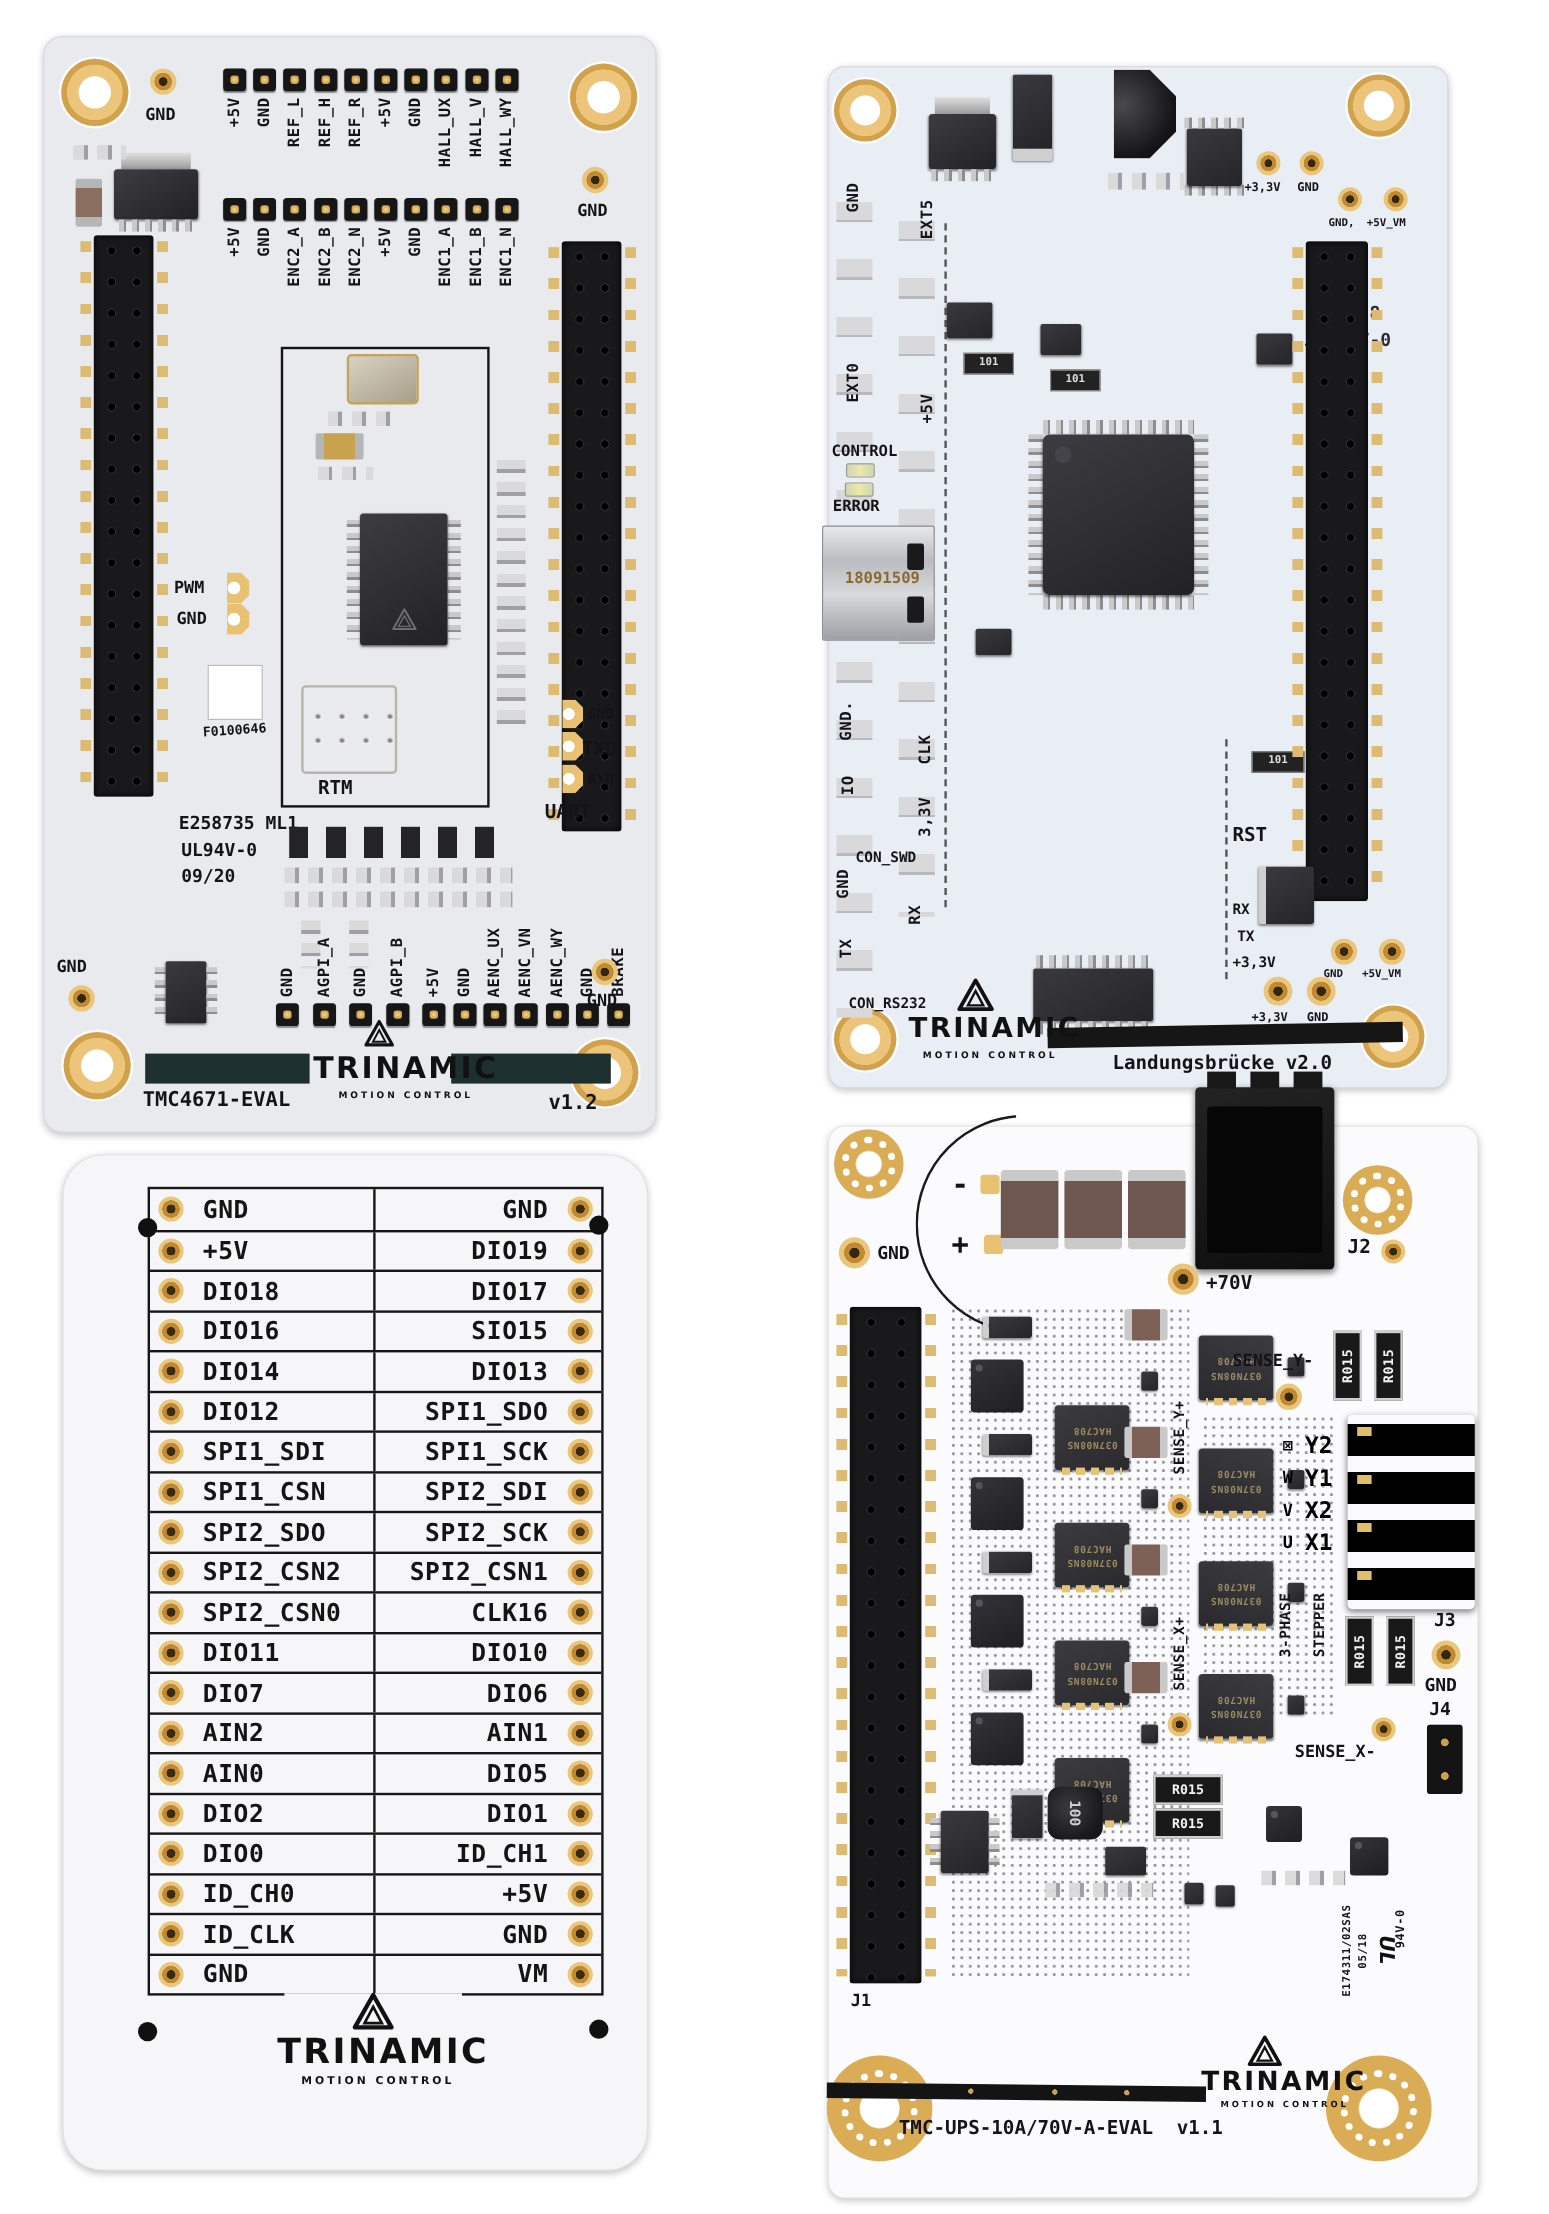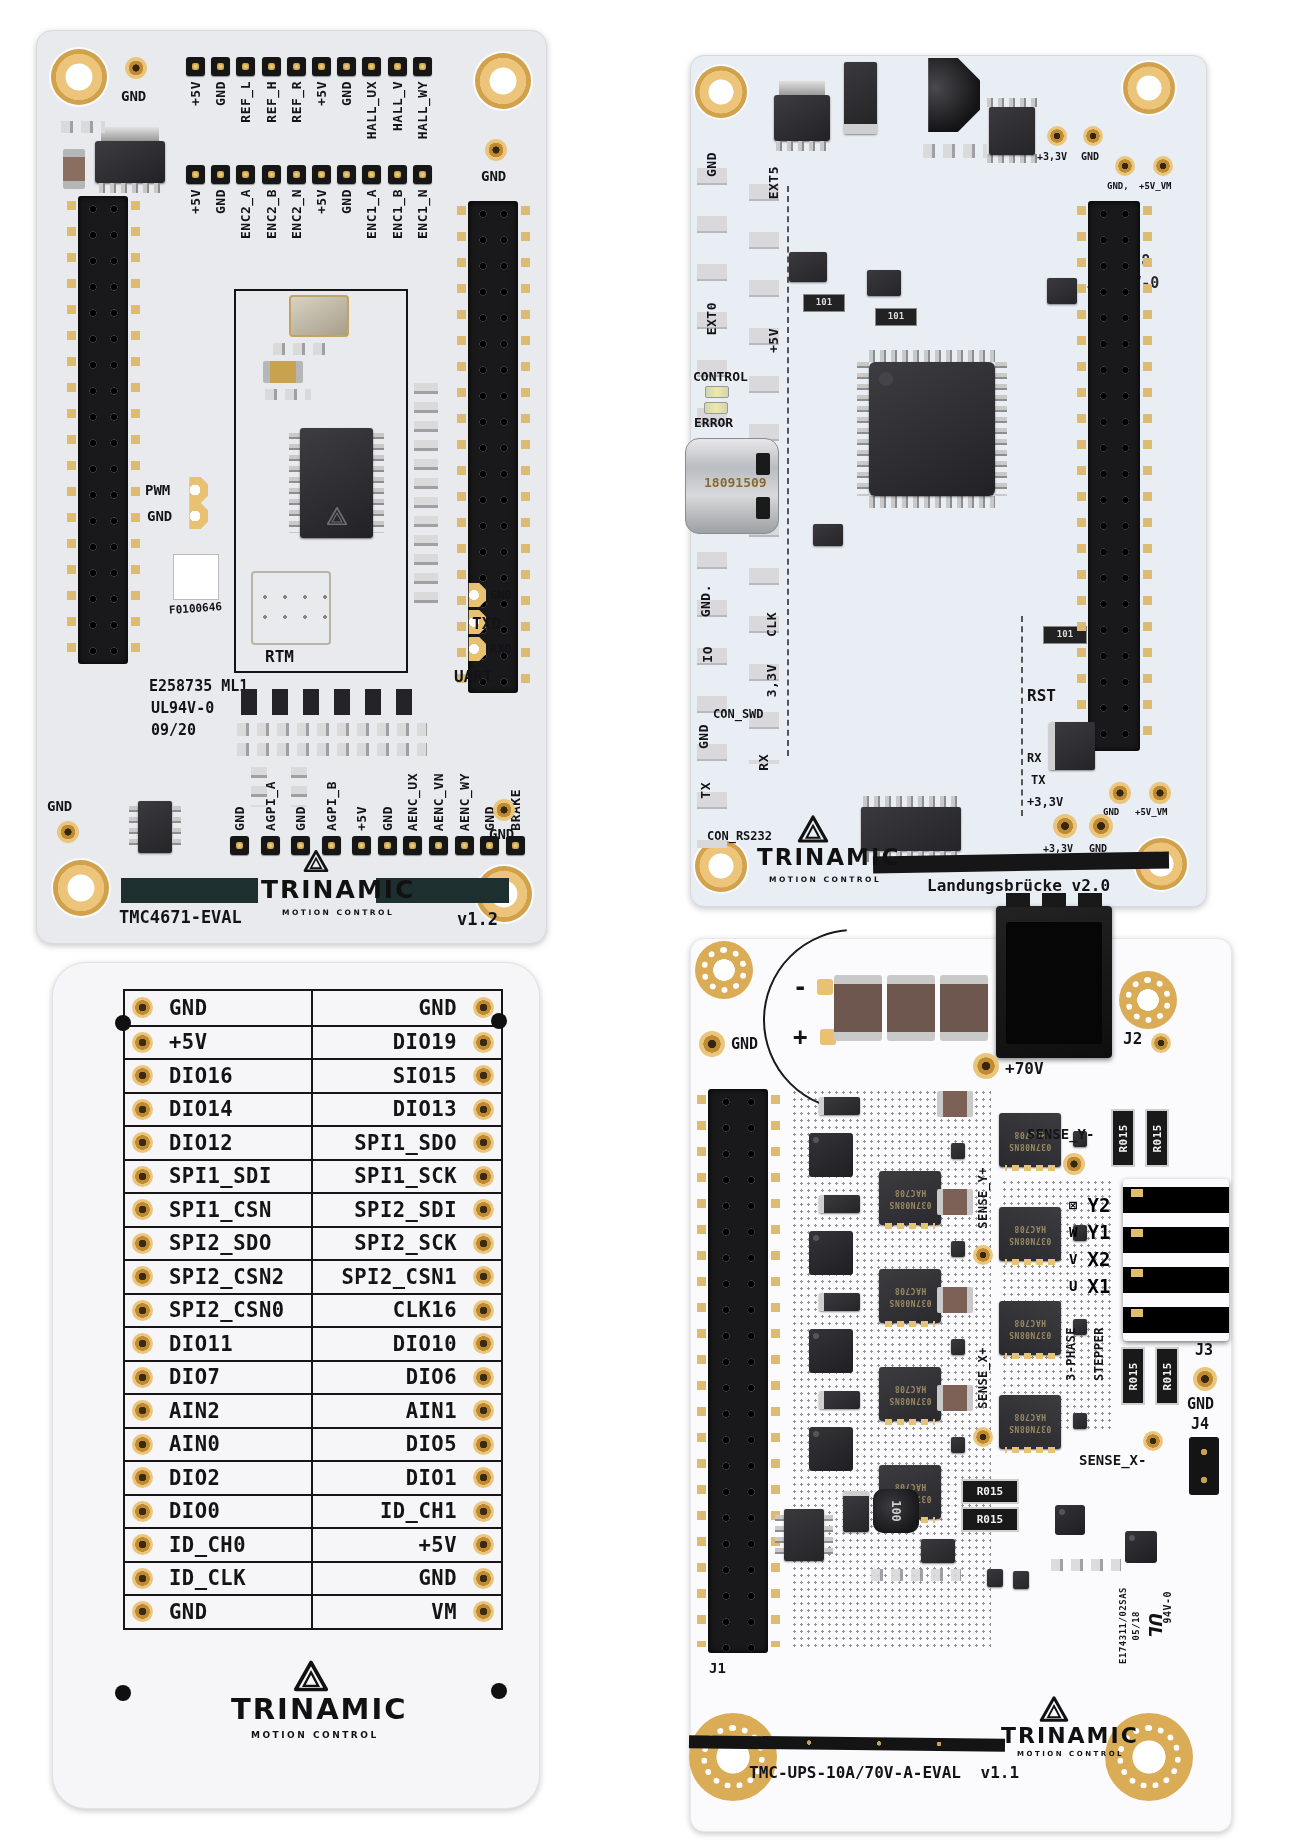--- a/index.html
+++ b/index.html
@@ -64,21 +64,21 @@
   .pm-cell{width:50%;display:flex;align-items:center;position:relative;box-sizing:border-box}
   .pm-row:nth-child(-n+20) .pm-left{border-right:2px solid #161616}
   .pm-lbl{font:bold 20.5px "DejaVu Sans Mono",monospace;color:#141414;letter-spacing:.5px}
   .pm-left .pm-lbl{margin-left:44px}
   .pm-right{justify-content:flex-end}
   .pm-right .pm-lbl{margin-right:44px}
   .pm-pad{position:absolute;top:50%;width:21px;height:21px;margin-top:-10.5px;border-radius:50%;
           background:radial-gradient(circle,#3a2b10 0 24%,#c08a33 26% 48%,#eac67d 50% 80%,#a97a2e 82% 100%)}
   .pm-left .pm-pad{left:7px}
   .pm-right .pm-pad{right:7px}
-  .usb{background:linear-gradient(180deg,#e8e8ea,#b9bcc0 30%,#d7d9db 60%,#9da0a4);border:1px solid #8a8d90;border-radius:14px}
+  .usb{background:linear-gradient(180deg,#e8e8ea,#b9bcc0 30%,#d7d9db 60%,#9da0a4);border:1px solid #8a8d90;border-radius:2px}
   .led{border-radius:2px;background:linear-gradient(90deg,#cfd6b0,#efe9a8,#cfd6b0);border:1px solid #999}
 </style>
 </head>
 <body>
 
 <div id="canvas">
 
   <div class="board" style="left:36px;top:30px;width:509px;height:912px;background:#e8eaee;border-radius:16px">
 
     <div class="ab hole" style="left:14px;top:18px;width:56px;height:56px"></div>
@@ -233,21 +233,21 @@
     <div class="ab hex" style="left:145px;top:446px;width:26px;height:26px"></div>
     <div class="ab lbl" style="left:110px;top:478px;font-size:14px">GND</div>
     <div class="ab hex" style="left:145px;top:472px;width:26px;height:26px"></div>
 
     <div class="ab pvs-v" style="left:377px;top:352px;width:24px;height:224px"></div>
 
     <div class="ab hex" style="left:425px;top:552px;width:24px;height:24px"></div>
     <div class="ab hex" style="left:425px;top:579px;width:24px;height:24px"></div>
     <div class="ab hex" style="left:425px;top:606px;width:24px;height:24px"></div>
     <div class="ab lbl" style="left:453px;top:558px;font-size:12px">GND</div>
-    <div class="ab lbl" style="left:435px;top:585px;font-size:16px">TXD</div>
+    <div class="ab lbl" style="left:448px;top:585px;font-size:16px">TXD</div>
     <div class="ab lbl" style="left:453px;top:612px;font-size:12px">RXD</div>
     <div class="ab lbl" style="left:417px;top:638px;font-size:16px">UART</div>
 
     <div class="ab" style="left:136px;top:523px;width:44px;height:44px;background:#fff;border:1px solid #bbb;
          background-image:repeating-linear-gradient(0deg,#111 0 3px,transparent 3px 6px),repeating-linear-gradient(90deg,#111 0 3px,transparent 3px 7px);background-blend-mode:screen"></div>
     <div class="ab lbl" style="left:132px;top:572px;font-size:11px;transform:rotate(-4deg)">F0100646</div>
 
     <div class="ab lbl" style="left:112px;top:648px;font-size:15px">E258735 ML1</div>
     <div class="ab lbl" style="left:114px;top:670px;font-size:15px">UL94V-0</div>
     <div class="ab lbl" style="left:114px;top:692px;font-size:15px">09/20</div>
@@ -473,20 +473,30 @@
     <div class="pm-cell pm-left">
       <span class="pm-pad"></span>
       <span class="pm-lbl">+5V</span>
     </div>
     <div class="pm-cell pm-right">
       <span class="pm-lbl">DIO19</span>
       <span class="pm-pad"></span>
     </div>
   </div>
 
+  <div class="pm-row">
+    <div class="pm-cell pm-left">
+      <span class="pm-pad"></span>
+      <span class="pm-lbl">DIO18</span>
+    </div>
+    <div class="pm-cell pm-right">
+      <span class="pm-lbl">DIO17</span>
+      <span class="pm-pad"></span>
+    </div>
+  </div>
 
   <div class="pm-row">
     <div class="pm-cell pm-left">
       <span class="pm-pad"></span>
       <span class="pm-lbl">DIO16</span>
     </div>
     <div class="pm-cell pm-right">
       <span class="pm-lbl">SIO15</span>
       <span class="pm-pad"></span>
     </div>

